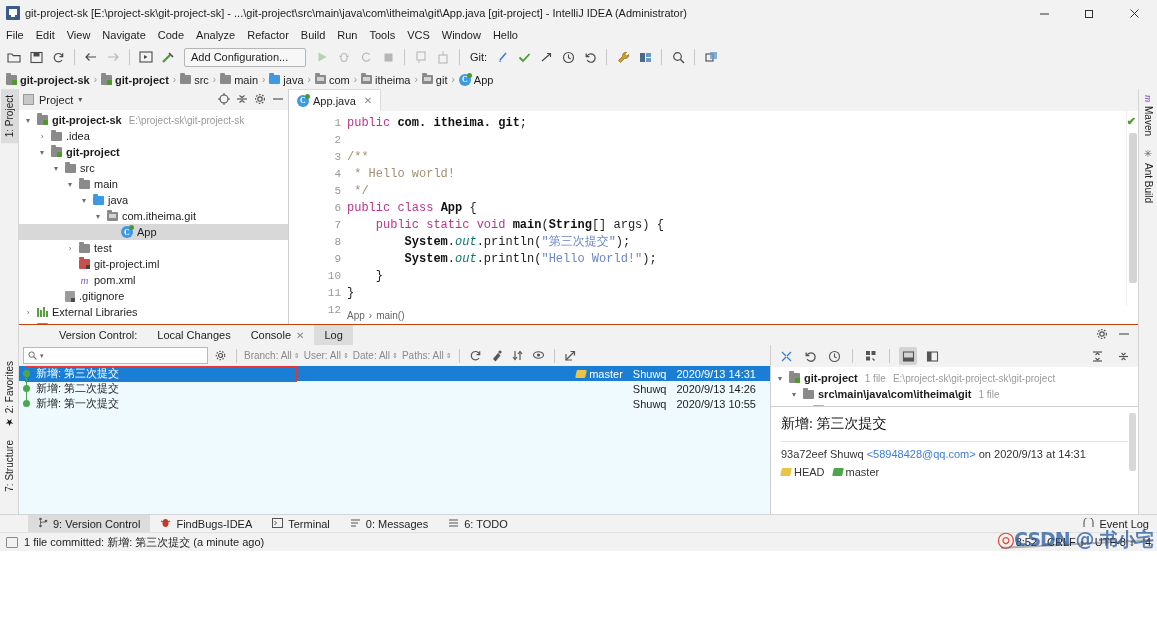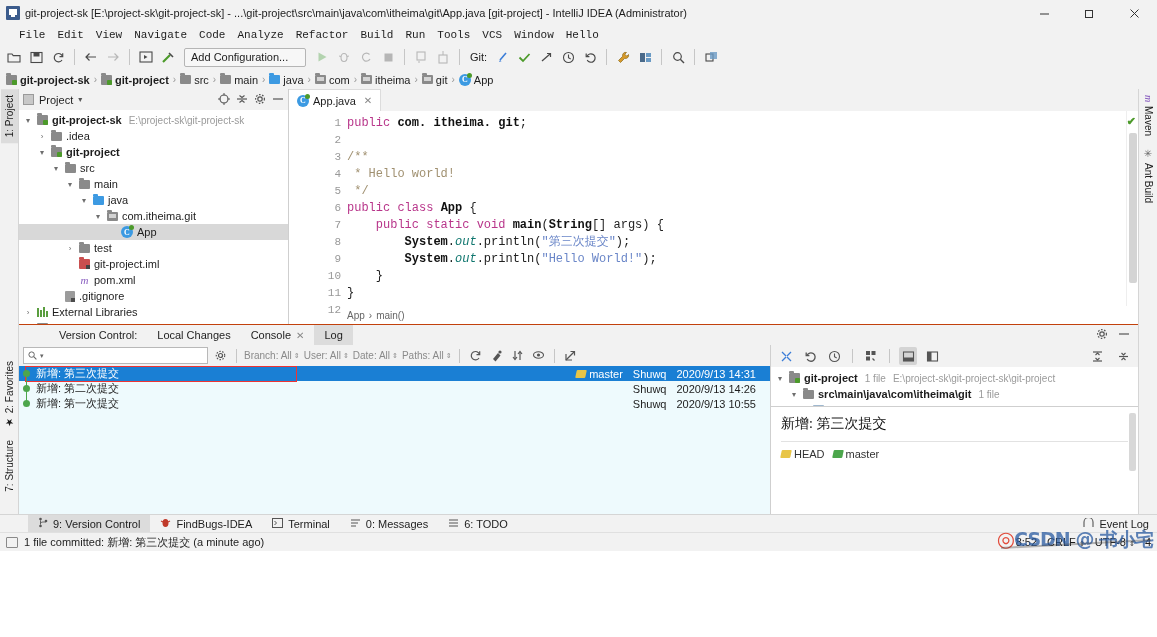--- a/index.html
+++ b/index.html
@@ -37,22 +37,22 @@
     background:#fff;
   }
   .title-text { font-size: 11px; color: #1d1d1d; white-space: nowrap; }
   .win-ctrls { margin-left: auto; display: flex; height: 26px; }
   .win-btn { width: 45px; height: 26px; display:flex; align-items:center;
              justify-content:center; color:#333; font-size: 12px; }
   .win-btn svg { display:block; }
 
   
   .menubar {
-    height: 18px; display: flex; align-items: center; padding-left: 13px;
-    background: #f2f2f2; flex: 0 0 18px; font-size: 11px; font-family: Liberation Mono, monospace;
+    height: 18px; display: flex; align-items: center; padding-left: 0;
+    background: #f2f2f2; flex: 0 0 18px; font-size: 11px;
   }
   .menu-item { padding: 0 6px; height: 18px; line-height: 18px; color: #1d1d1d; }
 
   
   .toolbar {
     height: 26px; display:flex; align-items:center; gap: 2px;
     padding: 0 4px; background:#f2f2f2; flex: 0 0 26px;
   }
   .tb-ic { width: 20px; height: 20px; display:flex; align-items:center;
            justify-content:center; color:#4a4a4a; }
@@ -920,20 +920,26 @@
               </div>
               <div class="trow" style="padding-left:42px">
                 <span class="jfileico"></span>
                 <span class="tlabel">App.java</span>
               </div>
             </div>
 
             <div class="vr-details">
               <div class="vd-title">新增: 第三次提交</div>
               <div class="vd-hr"></div>
+              <div class="vd-meta">
+                <span>93a72eef</span>
+                <span>Shuwq</span>
+                <span class="mail">&lt;58948428@qq.com&gt;</span>
+                <span>on 2020/9/13 at 14:31</span>
+              </div>
               <div class="vd-refs">
                 <span class="tagpill">
                   <span class="refico" style="background:#e8c547"></span>
                   <span>HEAD</span>
                 </span>
                 <span class="tagpill">
                   <span class="refico" style="background:#4ca64c"></span>
                   <span>master</span>
                 </span>
               </div>

